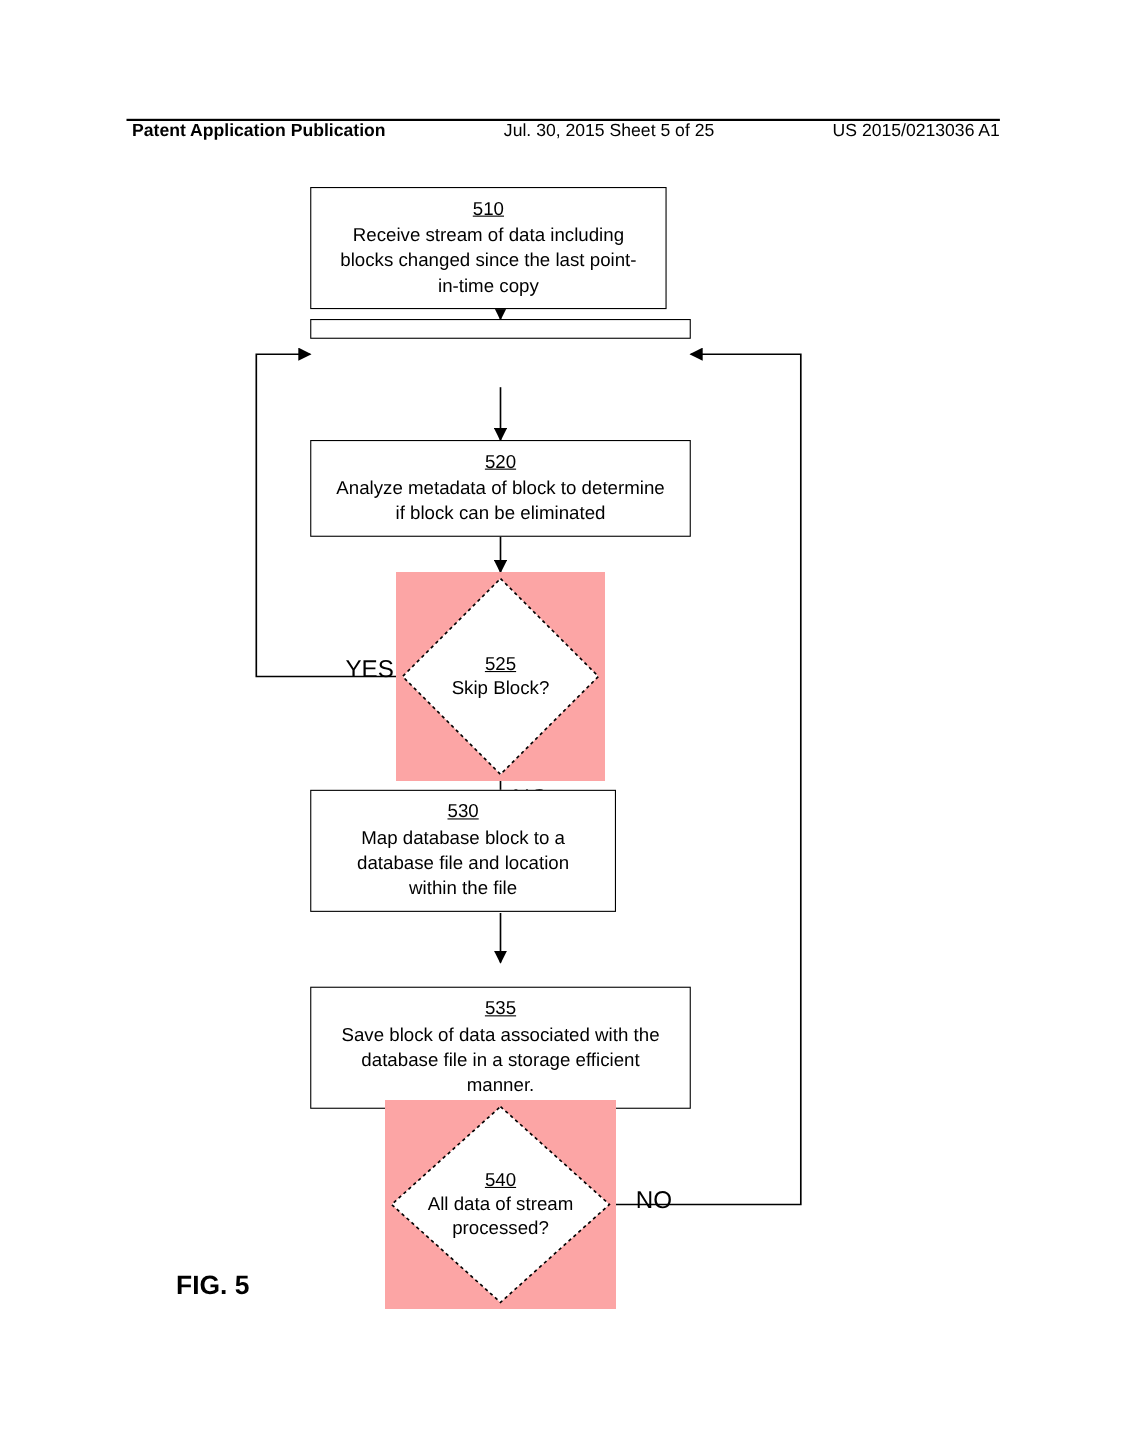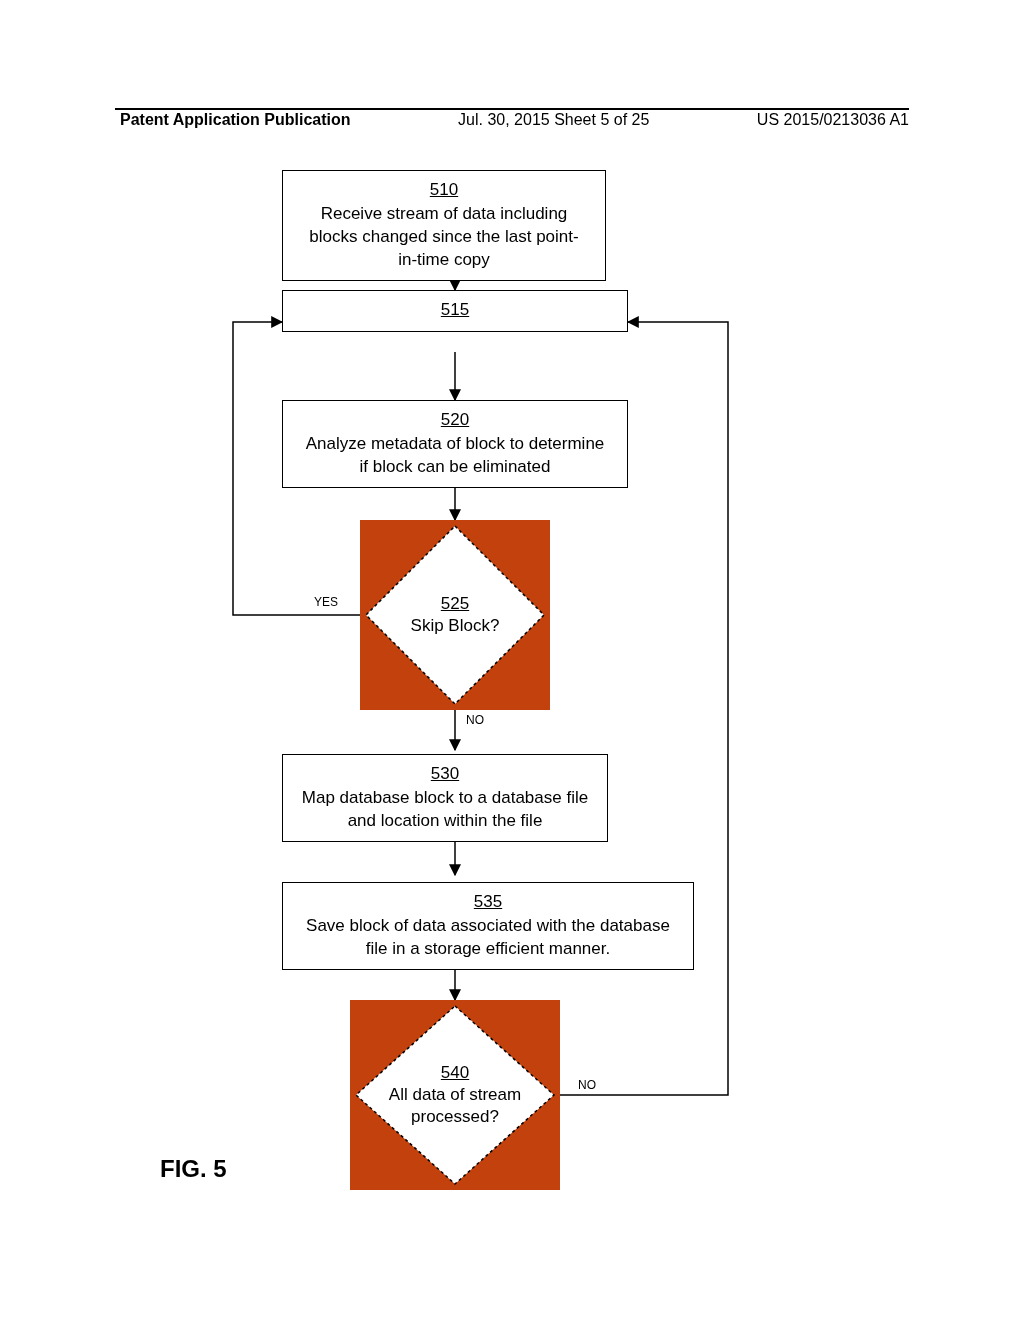--- a/index.html
+++ b/index.html
@@ -43,38 +43,38 @@
       padding: 8px 18px;
       font-size: 17px;
       background: #fff;
       line-height: 1.35;
     }
     .box .num { text-decoration: underline; display: block; margin-bottom: 1px; }
     .diamond {
       position: absolute;
       width: 190px;
       height: 190px;
-      background: #c2410c;
+      background: #fca5a5;
     }
     .diamond svg { position: absolute; inset: 0; }
     .diamond .dtext {
       position: absolute;
       inset: 0;
       display: flex;
       flex-direction: column;
       align-items: center;
       justify-content: center;
       text-align: center;
       font-size: 17px;
       line-height: 1.3;
     }
     .diamond .num { text-decoration: underline; }
     .label {
       position: absolute;
-      font-size: 12px;
+      font-size: 22px;
     }
     .fig-label {
       position: absolute;
       font-weight: bold;
       font-size: 24px;
     }
     svg.connectors {
       position: absolute;
       top: 0; left: 0;
       width: 1024px;
@@ -117,46 +117,45 @@
 
     <polyline points="560,925 728,925 728,152 628,152" fill="none" stroke="#000" stroke-width="1.5" marker-end="url(#arrow)"></polyline>
   </svg>
 
   <div class="box" style="left:282px; top:0; width:324px;">
     <span class="num">510</span>
     <span>Receive stream of data including blocks changed since the last point-in-time copy</span>
   </div>
 
   <div class="box" style="left:282px; top:120px; width:346px;">
-    <span class="num">515</span>
   </div>
 
   <div class="box" style="left:282px; top:230px; width:346px;">
     <span class="num">520</span>
     <span>Analyze metadata of block to determine if block can be eliminated</span>
   </div>
 
   <div class="diamond" style="left:360px; top:350px;">
     <svg viewBox="0 0 190 190">
         <polygon points="95,6 184,95 95,184 6,95" fill="#fff" stroke="#000" stroke-width="1.5" stroke-dasharray="3,3"></polygon>
       </svg>
     <div class="dtext">
       <span class="num">525</span>
       <span>Skip Block?</span>
     </div>
   </div>
   <div class="label" style="left:314px; top:425px;">YES</div>
   <div class="label" style="left:466px; top:543px;">NO</div>
 
-  <div class="box" style="left:282px; top:584px; width:326px;">
+  <div class="box" style="left:282px; top:548px; width:278px;">
     <span class="num">530</span>
     <span>Map database block to a database file and location within the file</span>
   </div>
 
-  <div class="box" style="left:282px; top:712px; width:412px;">
+  <div class="box" style="left:282px; top:727px; width:346px;">
     <span class="num">535</span>
     <span>Save block of data associated with the database file in a storage efficient manner.</span>
   </div>
 
   <div class="diamond" style="left:350px; top:830px; width:210px; height:190px;">
     <svg viewBox="0 0 210 190">
         <polygon points="105,6 204,95 105,184 6,95" fill="#fff" stroke="#000" stroke-width="1.5" stroke-dasharray="3,3"></polygon>
       </svg>
     <div class="dtext">
       <span class="num">540</span>

